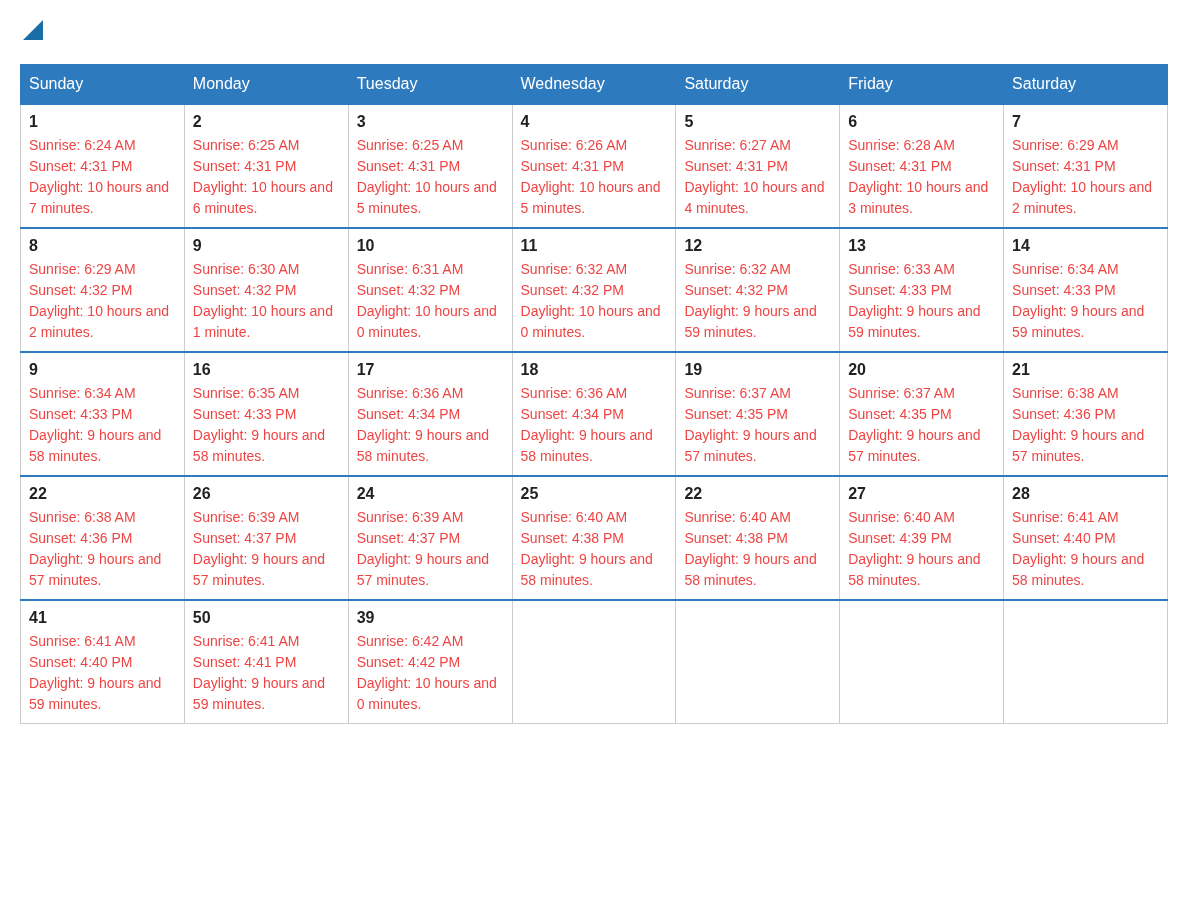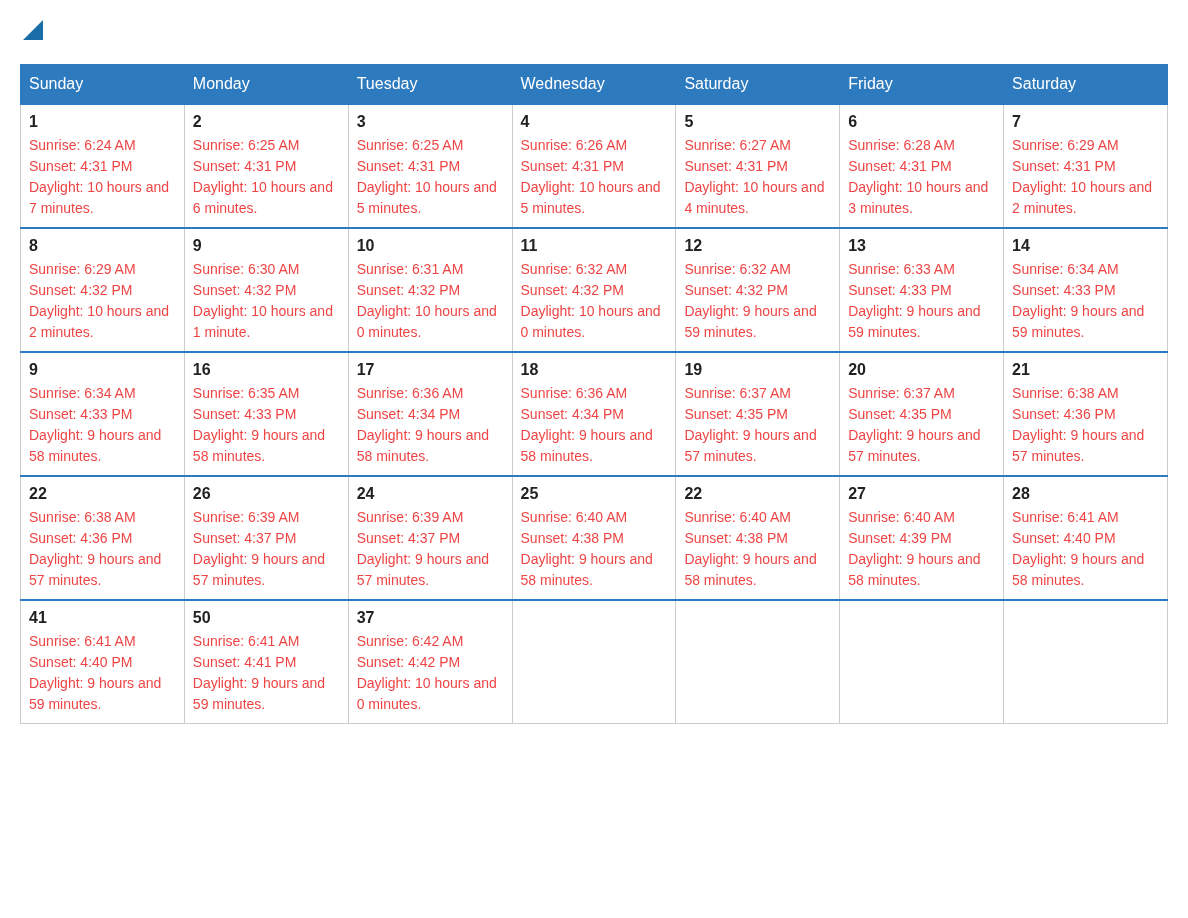--- a/index.html
+++ b/index.html
@@ -252,21 +252,21 @@
       <tr>
         <td>
           <div class="day-number">41</div>
           <div class="day-info">Sunrise: 6:41 AM<br>Sunset: 4:40 PM<br>Daylight: 9 hours and 59 minutes.</div>
         </td>
         <td>
           <div class="day-number">50</div>
           <div class="day-info">Sunrise: 6:41 AM<br>Sunset: 4:41 PM<br>Daylight: 9 hours and 59 minutes.</div>
         </td>
         <td>
-          <div class="day-number">37</div>
+          <div class="day-number">39</div>
           <div class="day-info">Sunrise: 6:42 AM<br>Sunset: 4:42 PM<br>Daylight: 10 hours and 0 minutes.</div>
         </td>
         <td class="empty-cell"></td>
         <td class="empty-cell"></td>
         <td class="empty-cell"></td>
         <td class="empty-cell"></td>
       </tr>
     </tbody>
 </table>
 

